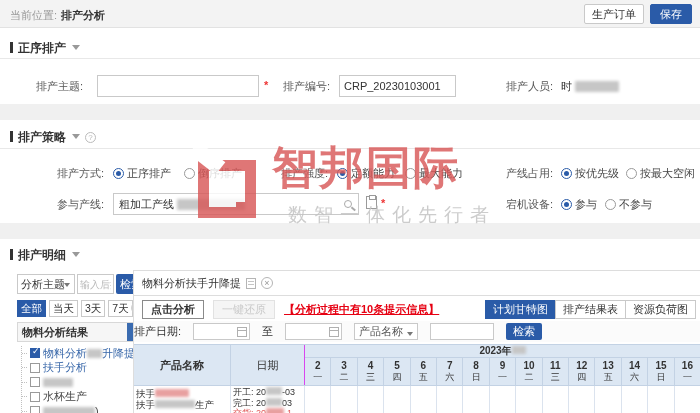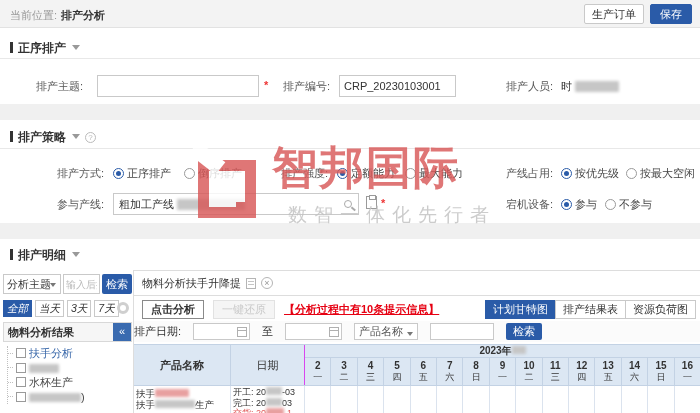--- a/index.html
+++ b/index.html
@@ -40,29 +40,29 @@
 .clip::before{content:"";position:absolute;left:2px;top:-2px;width:5px;height:3px;border:1px solid #9a9a9a;background:#fff;}
 
 .wm{position:absolute;left:196px;top:142px;width:330px;height:94px;opacity:.82;pointer-events:none;z-index:6;}
 .wm-logo{position:absolute;left:2px;top:6px;width:64px;height:76px;}
 .lg-outer{position:absolute;left:0;top:12px;width:58px;height:58px;border:11px solid #d85858;background:#fff;}
 .lg-cut{position:absolute;left:-8px;top:2px;width:34px;height:16px;background:#fff;transform:rotate(38deg);}
 .lg-inner{position:absolute;left:38px;top:54px;width:15px;height:15px;background:#d85858;}
 .wm-title{position:absolute;left:76px;top:-2px;font-size:45px;font-weight:bold;color:#d85858;letter-spacing:2px;line-height:56px;white-space:nowrap;}
 .wm-sub{position:absolute;left:92px;top:60px;font-size:19px;color:#c2c2c2;letter-spacing:7px;white-space:nowrap;}
 
-.lpanel{position:absolute;left:3px;top:274px;width:129px;height:139px;white-space:nowrap;}
+.lpanel{position:absolute;left:17px;top:274px;width:129px;height:139px;white-space:nowrap;}
 .lp-row1{display:flex;gap:2px;height:20px;}
 .lp-select{width:58px;border:1px solid #c9c9c9;line-height:18px;padding-left:3px;position:relative;background:#fff;}
 .lp-select::after,.pselect::after{content:"";position:absolute;right:4px;top:8px;border-left:3.5px solid transparent;border-right:3.5px solid transparent;border-top:4px solid #777;}
 .lp-input{width:37px;border:1px solid #c9c9c9;font-size:10px;padding:0 2px;color:#333;}
 .lp-input::placeholder{color:#bbb;}
 .lp-btn{width:30px;background:#2a5ba8;color:#fff;text-align:center;line-height:20px;border-radius:2px;cursor:pointer;}
 .lp-filters{margin-top:6px;display:flex;gap:3px;align-items:center;height:17px;}
-.fbtn{border:1px solid #c9c9c9;background:#fff;padding:0 3px;line-height:15px;font-size:10.5px;cursor:pointer;font-style:italic;}
+.fbtn{border:1px solid #c9c9c9;background:#fff;padding:0 3px;line-height:15px;font-size:10.5px;cursor:pointer;}
 .lp-filters .fbtn:first-of-type{background:#2a5ba8;border-color:#2a5ba8;color:#fff;}
 .donut{width:12px;height:12px;border:3px solid #cfcfcf;border-radius:50%;margin-left:2px;}
 .lp-head{margin-top:5px;height:20px;border:1px solid #d8d8d8;background:#f6f6f6;display:flex;align-items:center;justify-content:space-between;font-weight:bold;padding-left:4px;}
 .lp-collapse{width:18px;height:18px;background:#3a6bb0;color:#fff;text-align:center;line-height:17px;cursor:pointer;font-weight:normal;}
 .lp-tree{margin-top:4px;margin-left:4px;border-left:1px dotted #c0c0c0;}
 .titem{height:14.5px;display:flex;align-items:center;gap:3px;white-space:nowrap;cursor:pointer;}
 .titem::before{content:"";width:5px;border-top:1px dotted #c0c0c0;flex:0 0 auto;}
 .cb{width:10px;height:10px;border:1px solid #9a9a9a;background:#fff;flex:0 0 auto;position:relative;}
 .cb.on{background:#2a5ba8;border-color:#2a5ba8;}
 .cb.on::after{content:"✓";position:absolute;left:1px;top:-3px;color:#fff;font-size:9px;}
@@ -186,20 +186,24 @@
       <span class="fbtn">3天</span>
       <span class="fbtn">7天</span>
     </div>
   <span class="donut abs" style="left:112px;top:28px;"></span>
   <div class="lp-head">
     <span>物料分析结果</span>
     <span class="lp-collapse">«</span>
   </div>
   <div class="lp-tree">
 
+      <div class="titem">
+        <span class="cb on"></span>
+        <span class="tlabel blue"><span>物料分析</span><span class="rd" style="width: 15px;"></span><span>升降提</span></span>
+      </div>
 
       <div class="titem">
         <span class="cb"></span>
         <span class="tlabel blue"><span>扶手分析</span><span></span></span>
       </div>
 
       <div class="titem">
         <span class="cb"></span>
         <span class="tlabel"><span></span><span class="rd" style="width: 30px;"></span><span></span></span>
       </div>

